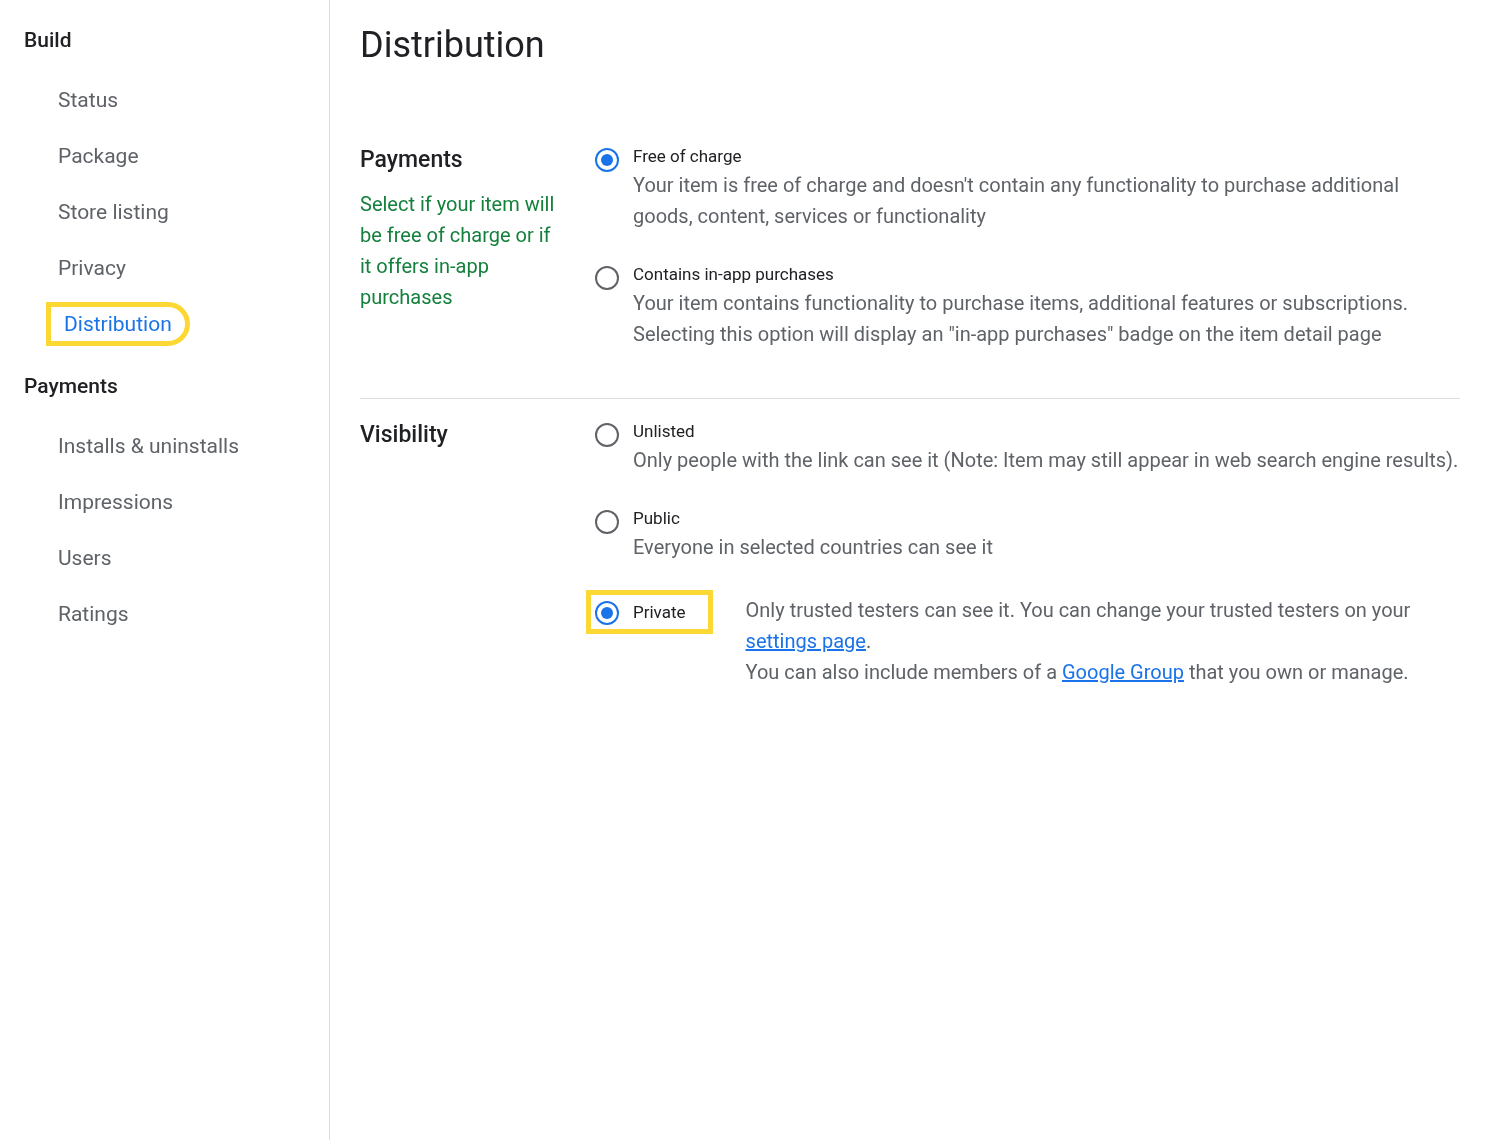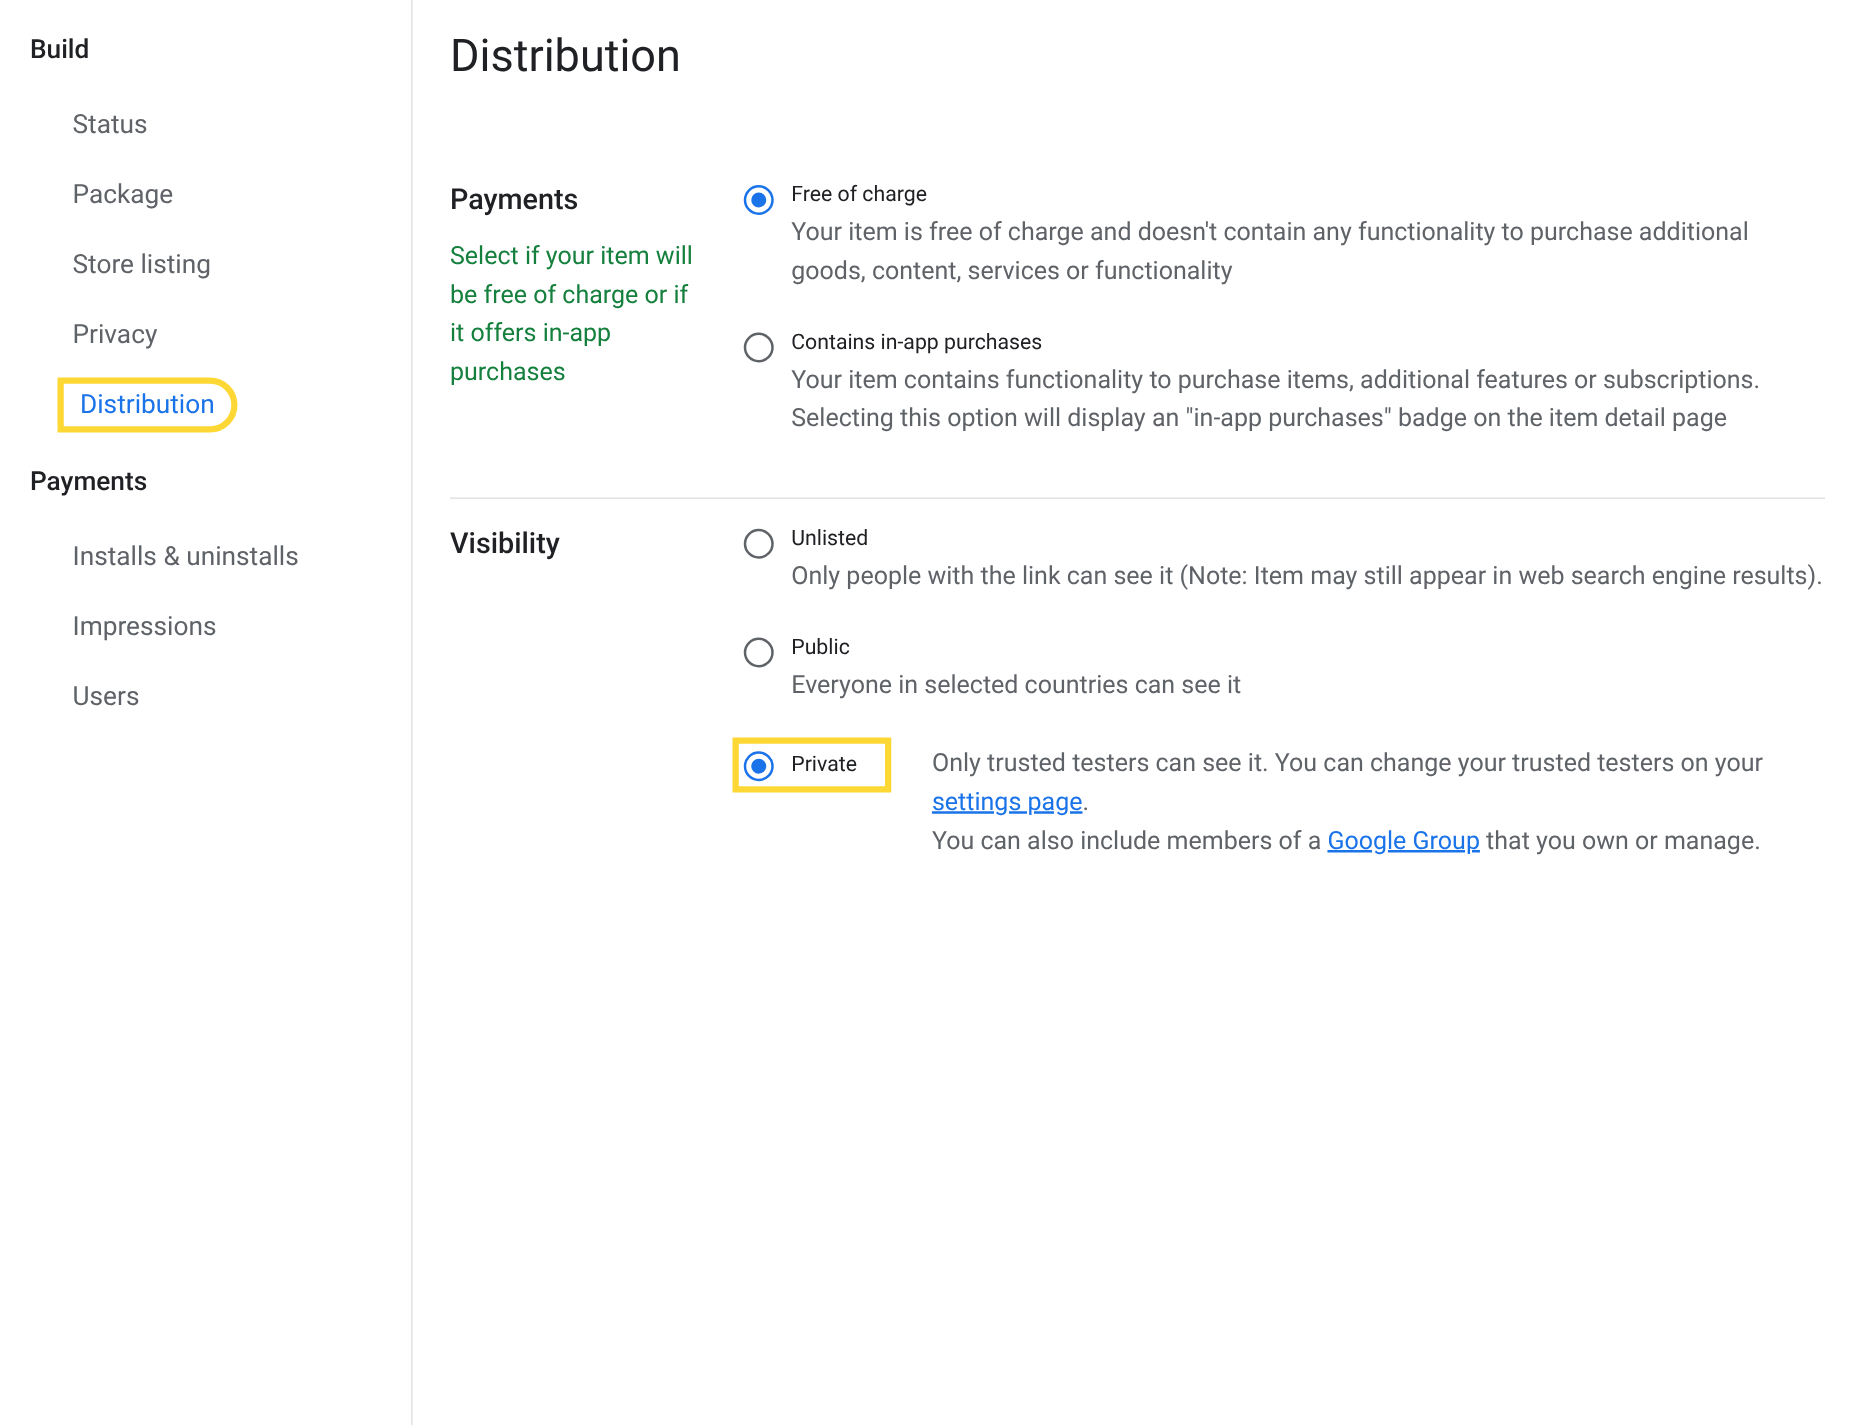--- a/index.html
+++ b/index.html
@@ -160,20 +160,21 @@
     <div class="sidebar-item">Package</div><br>
     <div class="sidebar-item">Store listing</div><br>
     <div class="sidebar-item">Privacy</div><br>
     <div class="sidebar-item active highlighted">Distribution</div>
   </div>
   <div class="sidebar-section">
     <div class="sidebar-header">Payments</div>
     <div class="sidebar-item">Installs &amp; uninstalls</div><br>
     <div class="sidebar-item">Impressions</div><br>
     <div class="sidebar-item">Users</div><br>
+    <div class="sidebar-item">Ratings</div>
   </div>
 </div>
 
 <div class="main">
   <h1 class="page-title">Distribution</h1>
 
   <div class="section bordered">
     <div class="section-left">
       <div class="section-title">Payments</div>
       <div class="section-desc">Select if your item will be free of charge or if it offers in-app purchases</div>

